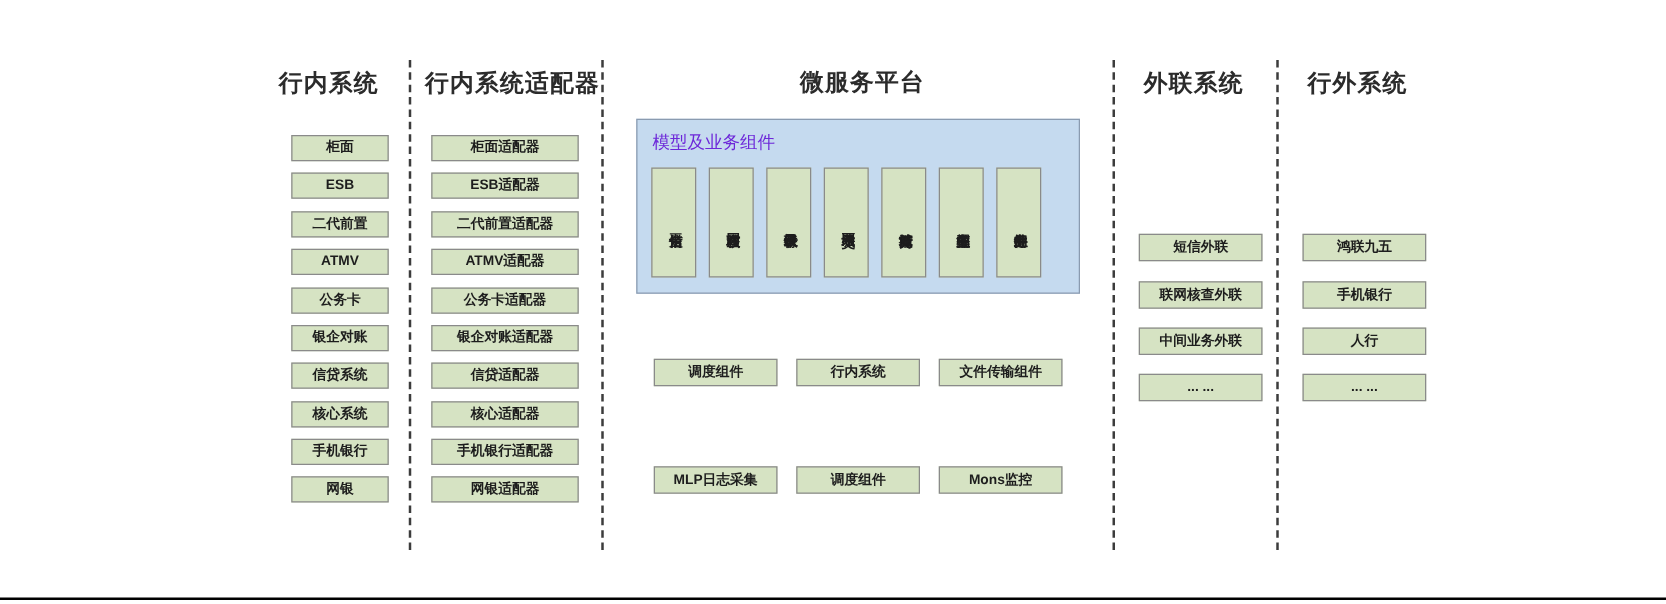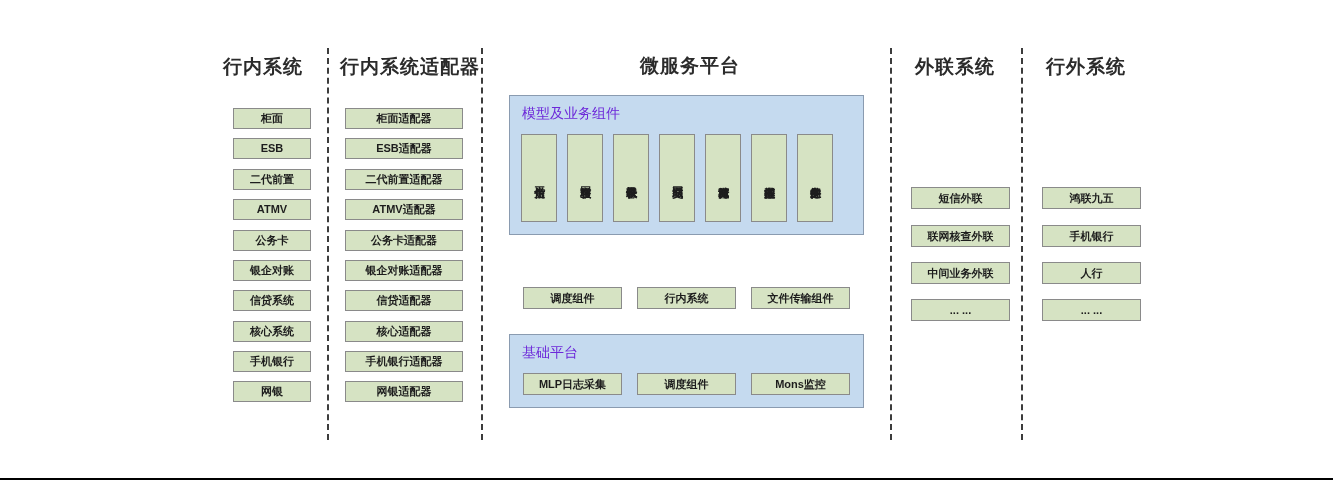--- a/index.html
+++ b/index.html
@@ -164,23 +164,20 @@
       <span>中间业务模型</span>
     </div>
   <div class="node-vert" style="left:797px;top:134px;width:36px;height:88px;">
       <span>中间业务组件</span>
     </div>
 
   <div class="node" style="left:523px;top:287px;width:99px;height:22px;">调度组件</div>
   <div class="node" style="left:637px;top:287px;width:99px;height:22px;">行内系统</div>
   <div class="node" style="left:751px;top:287px;width:99px;height:22px;">文件传输组件</div>
 
-  <div class="panel" style="left:509px;top:334px;width:355px;height:74px;">
-    <div class="panel-title">基础平台</div>
-  </div>
   <div class="node" style="left:523px;top:373px;width:99px;height:22px;">MLP日志采集</div>
   <div class="node" style="left:637px;top:373px;width:99px;height:22px;">调度组件</div>
   <div class="node" style="left:751px;top:373px;width:99px;height:22px;">Mons监控</div>
 
   <div class="node" style="left:911px;top:187px;width:99px;height:22px;">短信外联</div>
   <div class="node" style="left:911px;top:225px;width:99px;height:22px;">联网核查外联</div>
   <div class="node" style="left:911px;top:262px;width:99px;height:22px;">中间业务外联</div>
   <div class="node" style="left:911px;top:299px;width:99px;height:22px;">... ...</div>
 
   <div class="node" style="left:1042px;top:187px;width:99px;height:22px;">鸿联九五</div>

